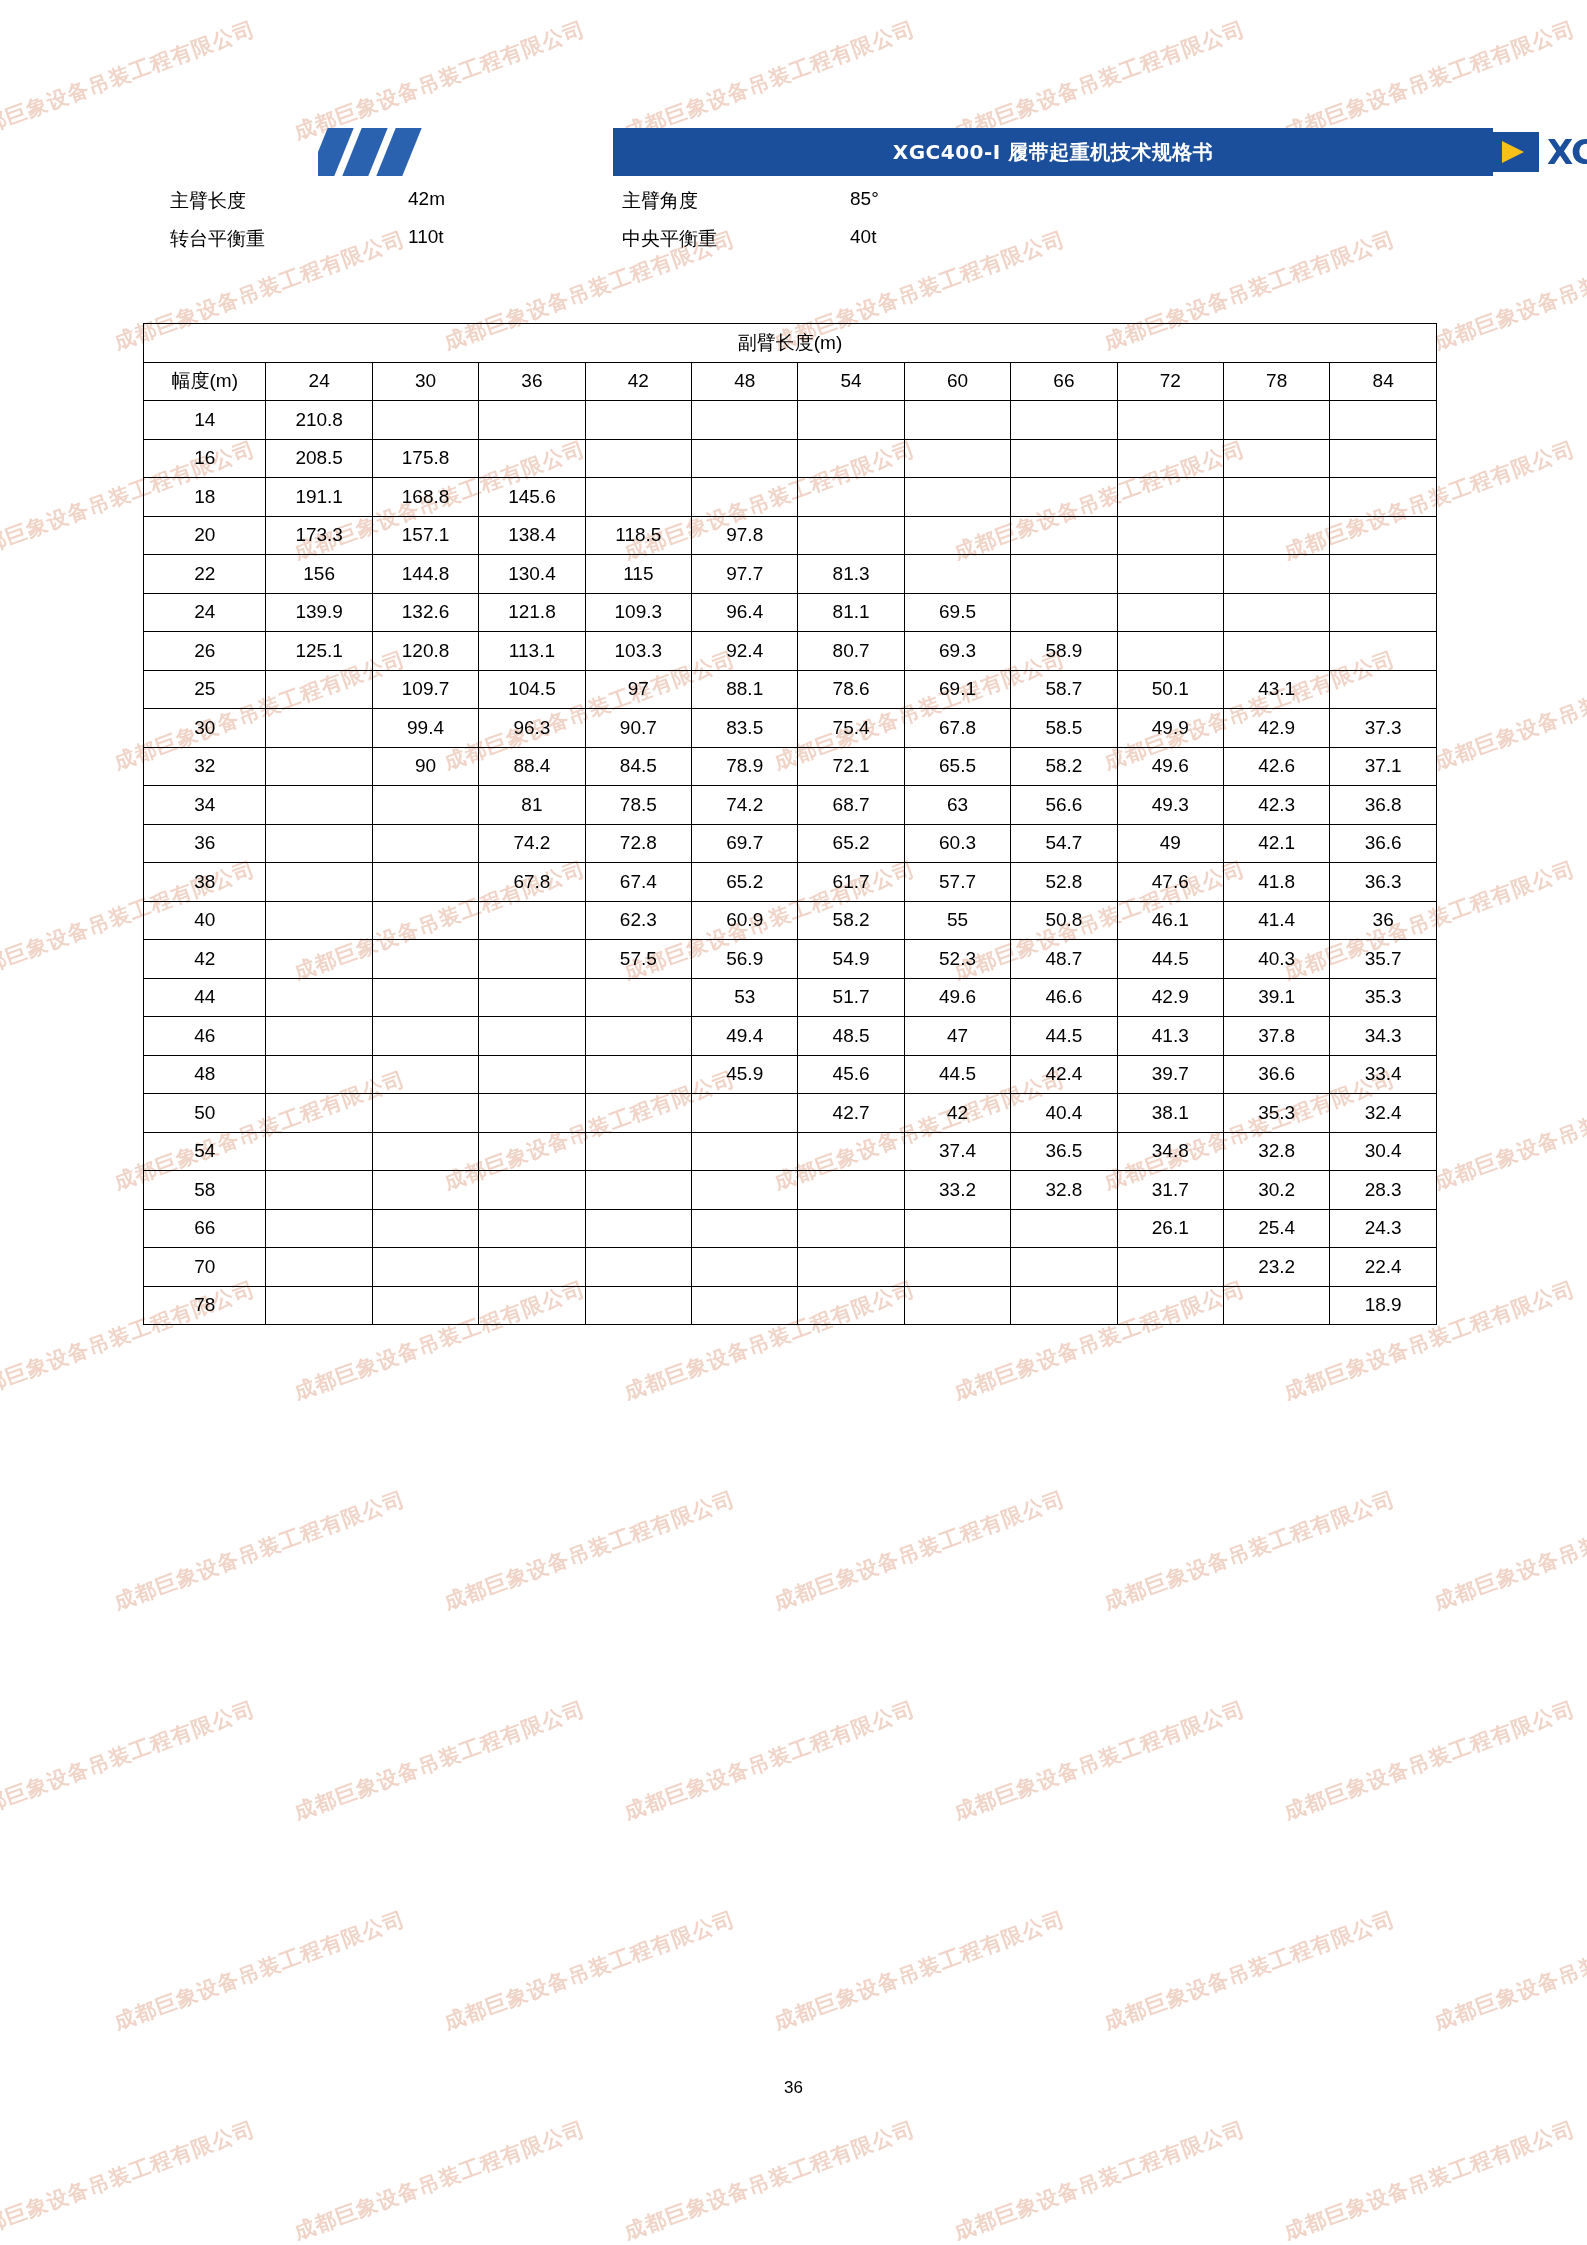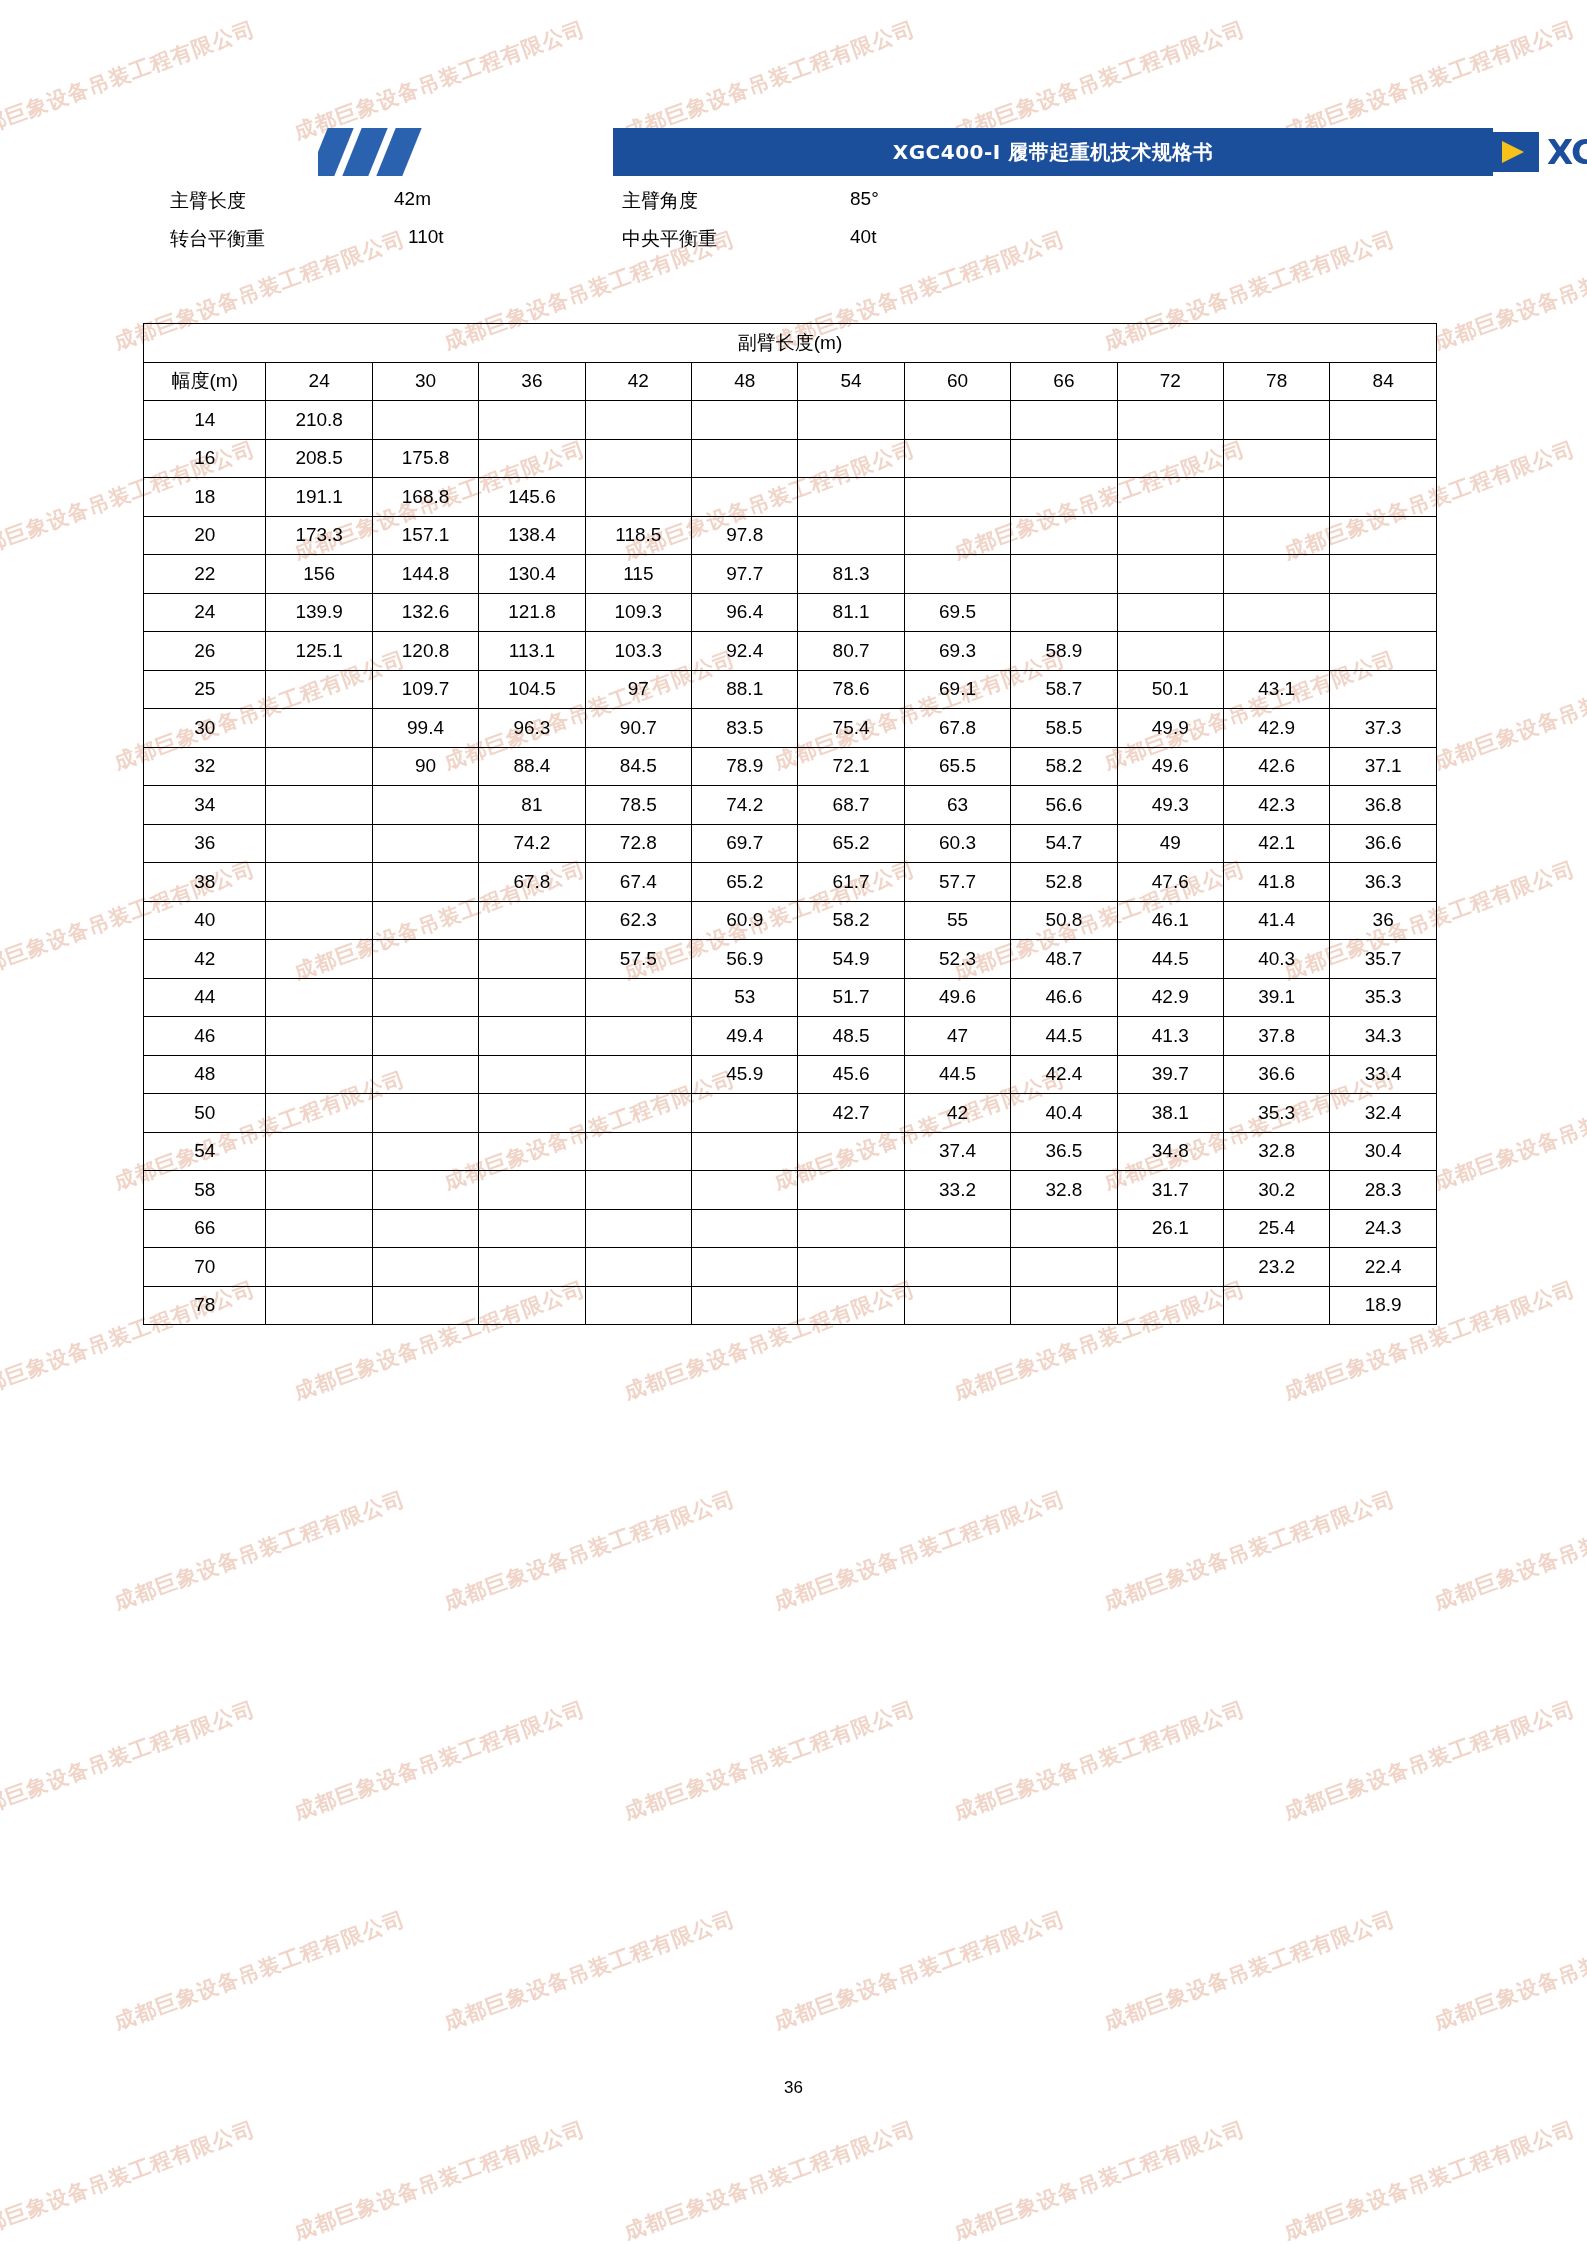--- a/index.html
+++ b/index.html
@@ -141,21 +141,21 @@
     text-align: right;
   }
   .spec-cell {
     position: absolute;
     white-space: nowrap;
   }
   .spec-label { font-weight: 400; }
   .spec-value { font-weight: 400; }
 
   .r1 .l1 { left: 20px;  top: 0; }
-  .r1 .v1 { left: 244px; top: 0; }
+  .r1 .v1 { left: 258px; top: 0; }
   .r1 .l2 { left: 472px; top: 0; }
   .r1 .v2 { left: 700px; top: 0; }
 
   .r2 .l1 { left: 20px;  top: 0; }
   .r2 .v1 { left: 258px; top: 0; }
   .r2 .l2 { left: 472px; top: 0; }
   .r2 .v2 { left: 700px; top: 0; }
 
   .r3 .l1 { left: 5px;   top: 0; }
   .r3 .v1 { left: 258px; top: 0; }

